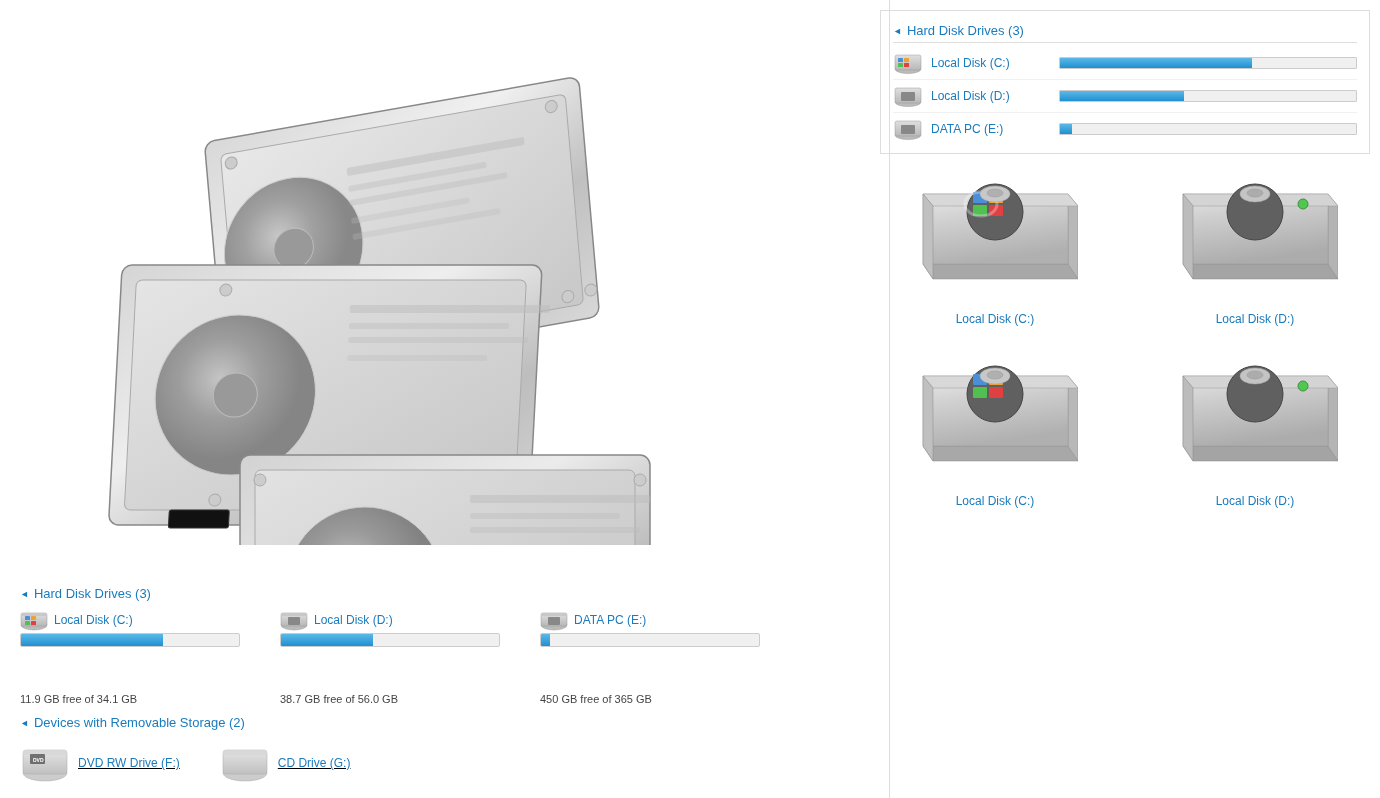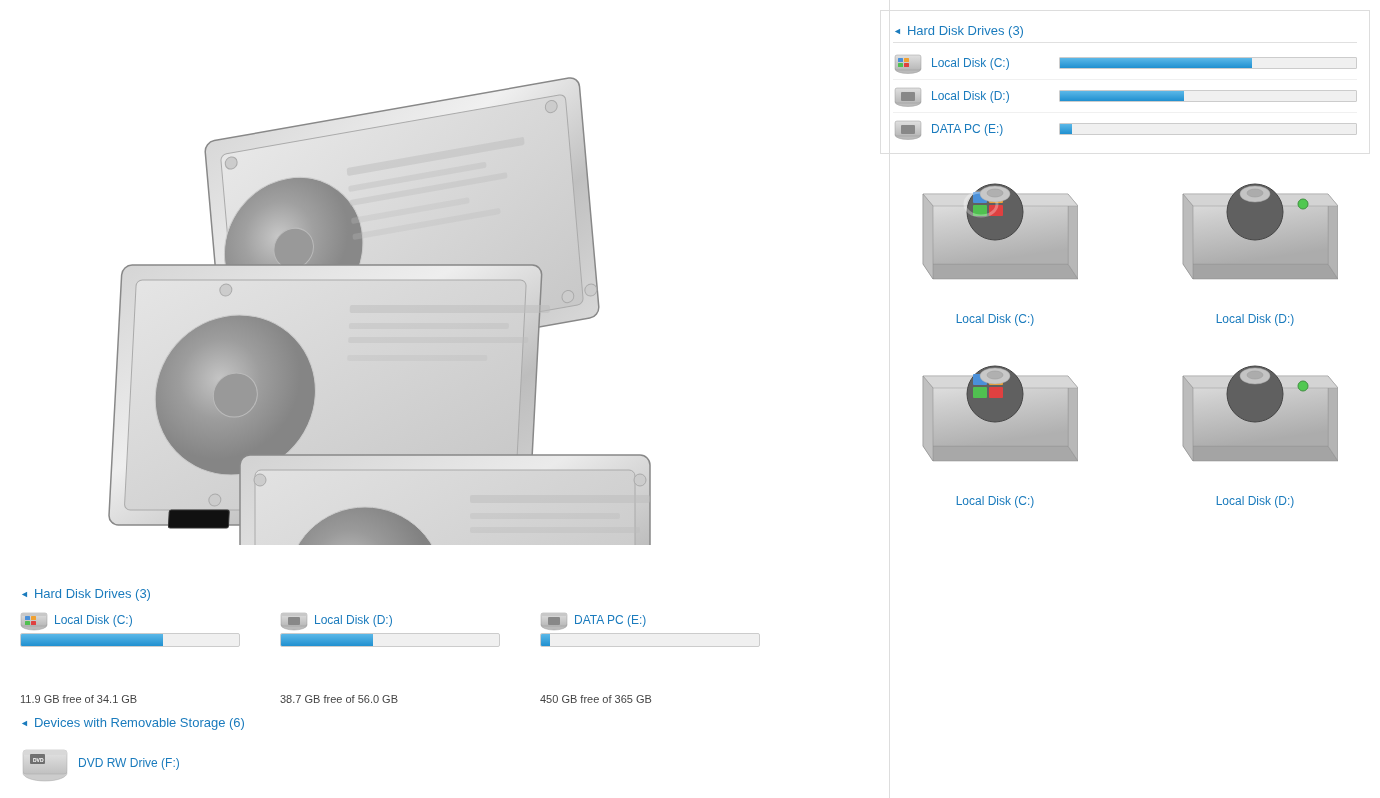--- a/index.html
+++ b/index.html
@@ -82,20 +82,21 @@
     .disk-info {
       color: #444;
       font-size: 11px;
       margin-top: 44px;
     }
 
     .removable-list {
       display: flex;
       gap: 40px;
       margin-top: 5px;
+      text-decoration: underline;
     }
 
     .removable-item {
       display: flex;
       align-items: center;
       gap: 8px;
     }
 
     .removable-label {
       color: #1a7bbd;
@@ -358,21 +359,21 @@
       </div>
       <div class="disk-bar-container">
         <div class="disk-bar-fill" style="width: 4%;"></div>
       </div>
       <span class="disk-info">450 GB free of 365 GB</span>
     </div>
   </div>
 
   <div class="section-header" style="margin-top: 4px;">
     <span style="color: #1a7bbd; font-size: 9px;">◄</span>
-    <span class="section-title">Devices with Removable Storage (6)</span>
+    <span class="section-title">Devices with Removable Storage (2)</span>
   </div>
 
   <div class="removable-list">
 
     <div class="removable-item">
       <svg width="50" height="50" viewBox="0 0 50 50">
 
         <ellipse cx="25" cy="35" rx="22" ry="8" fill="#ccc" stroke="#aaa" stroke-width="0.5"></ellipse>
         <rect x="3" y="12" width="44" height="24" rx="3" fill="url(#dvdGrad)" stroke="#aaa" stroke-width="0.5"></rect>
         <rect x="3" y="12" width="44" height="5" rx="3" fill="#d8d8d8"></rect>
@@ -382,20 +383,34 @@
         <defs>
           <linearGradient id="dvdGrad" x1="0" y1="0" x2="0" y2="1">
             <stop offset="0%" stop-color="#e5e5e5"></stop>
             <stop offset="100%" stop-color="#c0c0c0"></stop>
           </linearGradient>
         </defs>
       </svg>
       <span class="removable-label">DVD RW Drive (F:)</span>
     </div>
 
+    <div class="removable-item">
+      <svg width="50" height="50" viewBox="0 0 50 50">
+        <ellipse cx="25" cy="35" rx="22" ry="8" fill="#ccc" stroke="#aaa" stroke-width="0.5"></ellipse>
+        <rect x="3" y="12" width="44" height="24" rx="3" fill="url(#cdGrad)" stroke="#aaa" stroke-width="0.5"></rect>
+        <rect x="3" y="12" width="44" height="5" rx="3" fill="#d8d8d8"></rect>
+        <defs>
+          <linearGradient id="cdGrad" x1="0" y1="0" x2="0" y2="1">
+            <stop offset="0%" stop-color="#e5e5e5"></stop>
+            <stop offset="100%" stop-color="#c0c0c0"></stop>
+          </linearGradient>
+        </defs>
+      </svg>
+      <span class="removable-label">CD Drive (G:)</span>
+    </div>
   </div>
 </div>
 
 <div class="right-panel">
 
   <div style="border: 1px solid #ddd; padding: 8px 12px; background: #fff;">
     <div class="list-section-header">
       <span style="color: #1a7bbd; font-size: 9px;">◄</span>
       <span class="panel-title">Hard Disk Drives (3)</span>
     </div>

